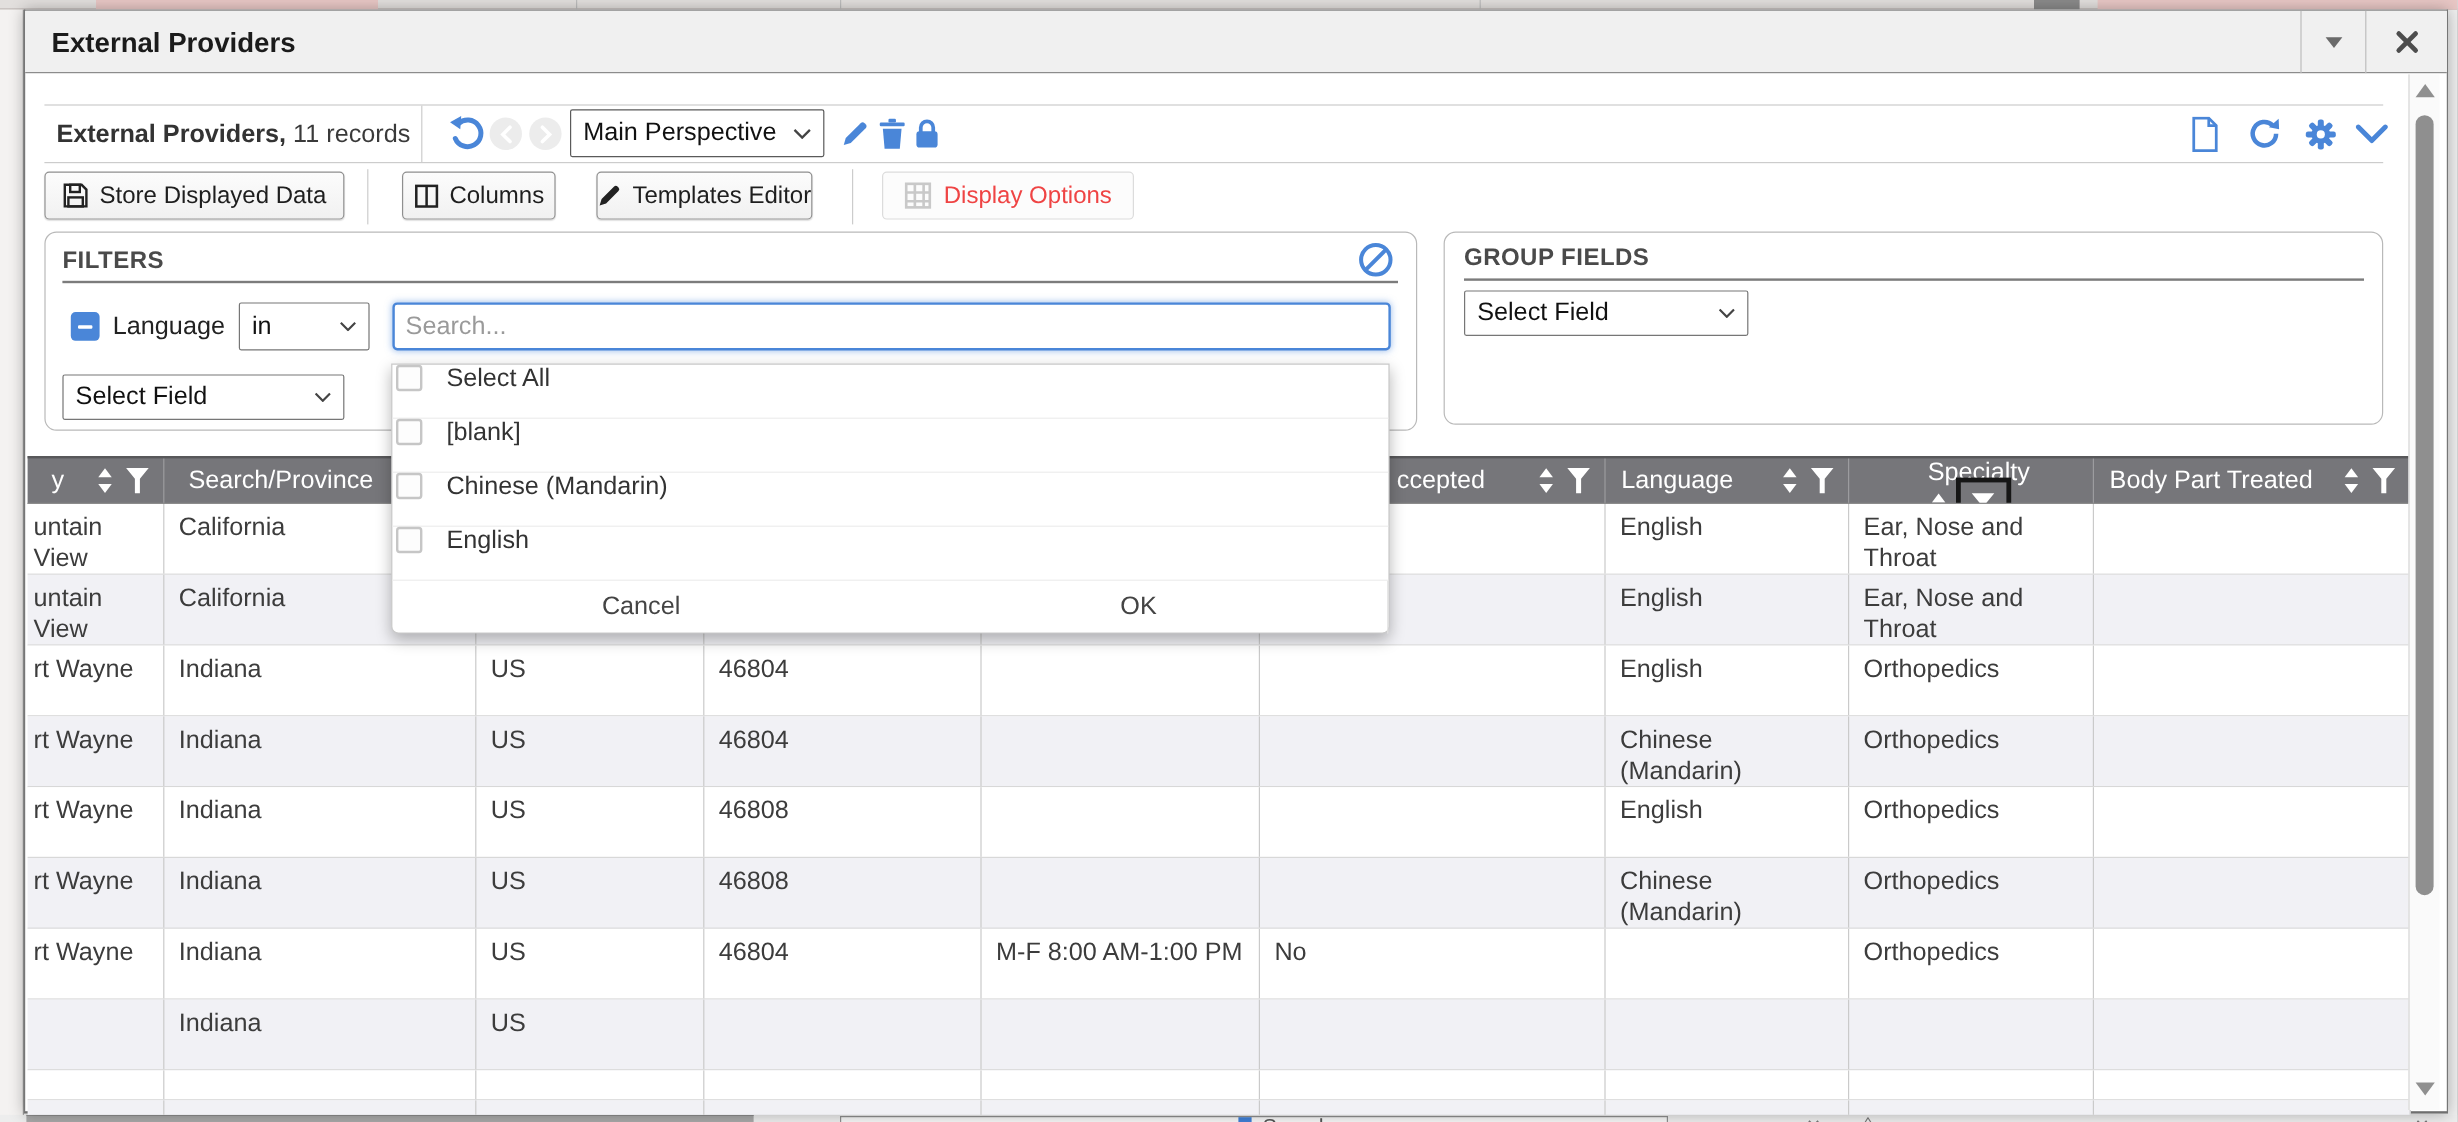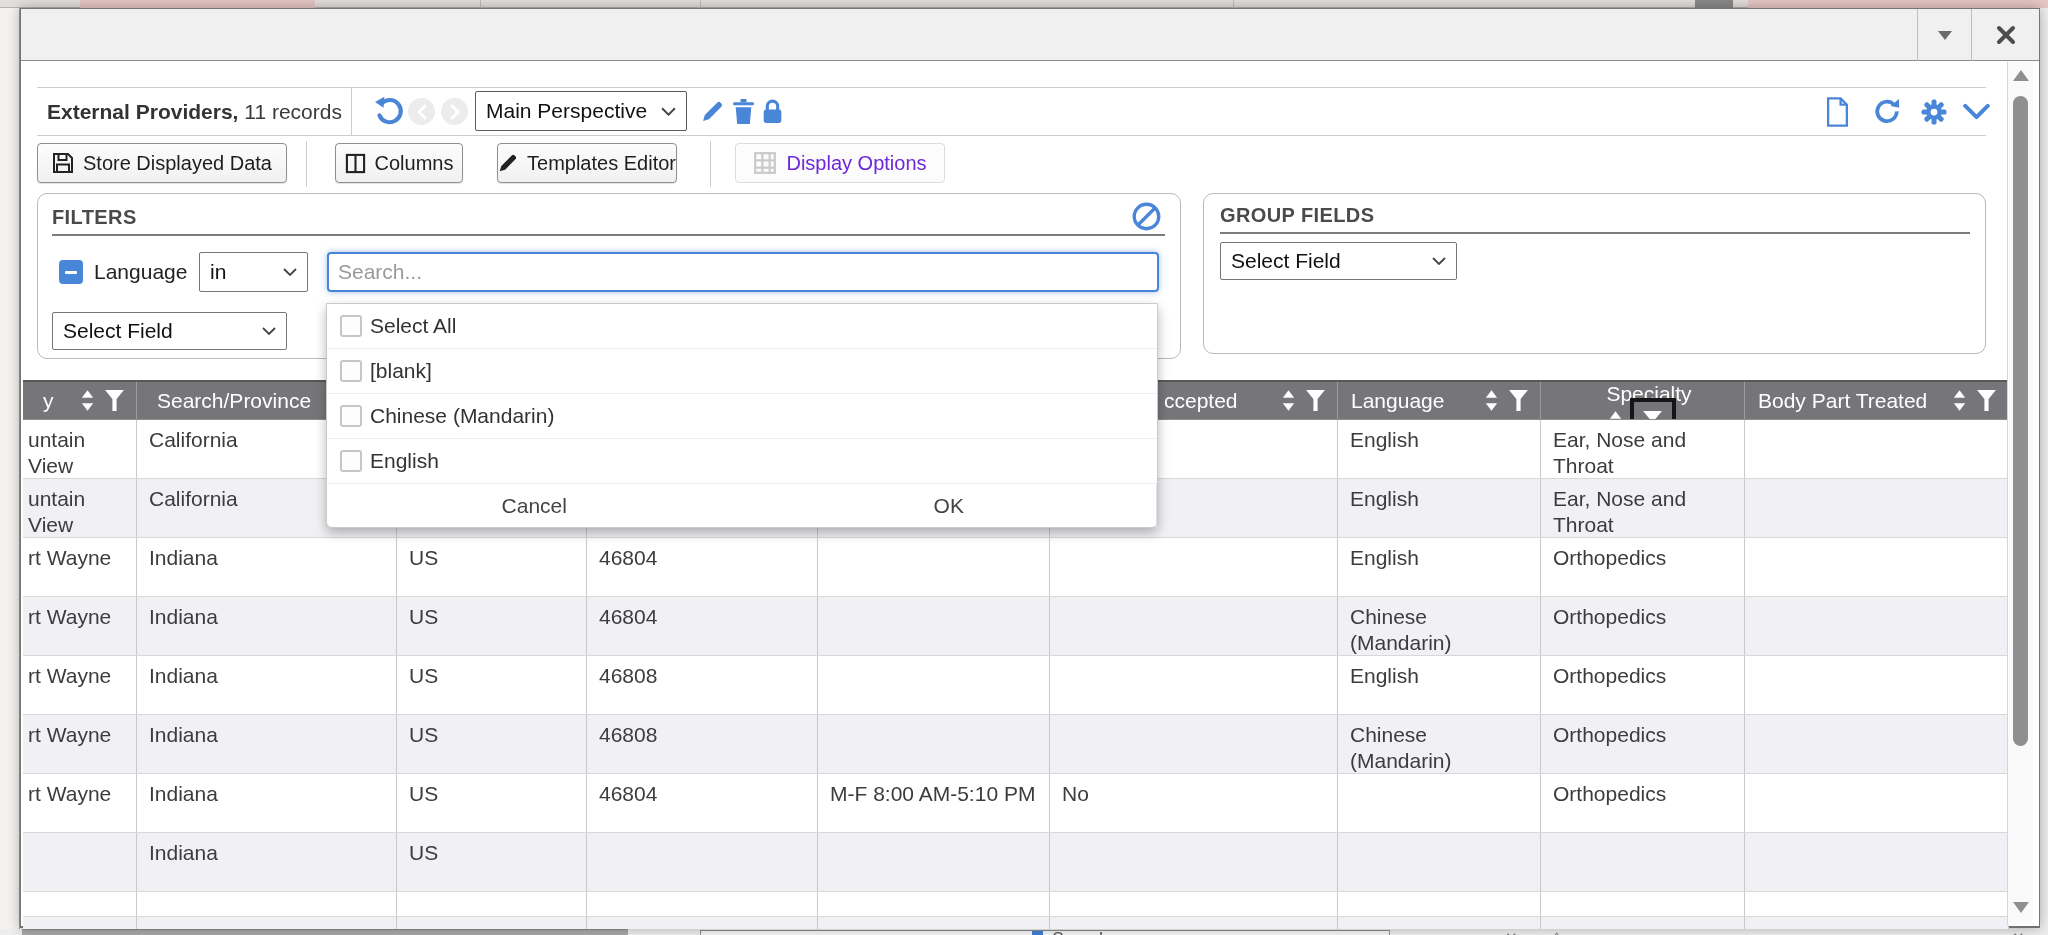--- a/index.html
+++ b/index.html
@@ -30,36 +30,36 @@
 #toolbar{position:absolute;left:16px;top:78px;width:1949px;height:49px;border-top:1px solid #ccc;border-bottom:1px solid #ccc;background:#fff}
 #summary{position:absolute;left:10px;top:0;line-height:47px;font-size:21px;color:#3a3a3a}
 #summary b{color:#333}
 .tsep{position:absolute;top:0;width:1px;height:47px;background:#ccc}
 .ticon{position:absolute;top:0;height:47px;display:flex;align-items:center;cursor:pointer}
 .navcirc{width:27px;height:27px;border-radius:50%;background:#ececec;display:flex;align-items:center;justify-content:center}
 .sel{position:absolute;background:#fff;border:1px solid #5a5a5a;border-radius:2px;display:flex;align-items:center;justify-content:space-between;padding:0 10px;font-size:21px;color:#111;cursor:pointer}
 
 #actions{position:absolute;left:16px;top:134px;width:1949px;height:40px}
 .abtn{position:absolute;top:0;height:40px;background:linear-gradient(#fcfcfc,#f1f1f1);border:1px solid #8f8f8f;border-radius:4px;display:flex;align-items:center;justify-content:center;gap:9px;font-size:20px;color:#1e1e1e;cursor:pointer;box-shadow:0 1px 1px rgba(0,0,0,.12)}
-.abtn.disabled{background:#fcfcfc;border-color:#dcdcdc;color:#6d28d9;box-shadow:none;cursor:default}
+.abtn.disabled{background:#fcfcfc;border-color:#dcdcdc;color:#ef4444;box-shadow:none;cursor:default}
 .asep{position:absolute;top:-2px;width:1px;height:46px;background:#ccc}
 
 .panel{position:absolute;border:1px solid #b9b9b9;border-radius:10px;background:#fff}
 #filters-panel{left:16px;top:184px;width:1144px;height:166px}
 #group-panel{left:1182px;top:184px;width:783px;height:161px}
 .ph{position:absolute;font-size:20px;font-weight:bold;color:#4a4a4a;letter-spacing:.4px}
 .phr{position:absolute;border-bottom:2px solid #7c7c7c}
 .checkbox-ind{position:absolute;width:24px;height:24px;background:#4a86d8;border-radius:4px;display:flex;align-items:center;justify-content:center;cursor:pointer}
 .checkbox-ind span{display:block;width:12px;height:3px;background:#fff;border-radius:1px}
 #f-label{position:absolute;left:56px;top:58px;line-height:40px;font-size:21px;color:#222}
 #f-search{position:absolute;left:289px;top:58px;width:832px;height:40px;border:2px solid #4a86d8;border-radius:4px;box-shadow:0 0 6px rgba(74,134,216,.55);font-size:21px;color:#a16207;padding:0 9px;outline:none;font-family:"Liberation Sans",sans-serif}
 #f-search::placeholder{color:#9a9a9a}
 
 #dropdown{position:absolute;left:305px;top:294px;width:832px;height:225px;background:#fff;border:1px solid #c9c9c9;border-radius:0 0 6px 6px;box-shadow:0 5px 12px rgba(0,0,0,.28);z-index:50}
-.dd-row{height:45px;display:flex;align-items:center;padding-left:13px;gap:8px;border-bottom:1px solid #ededed;cursor:pointer}
+.dd-row{height:45px;display:flex;padding-left:3px;gap:20px;border-bottom:1px solid #ededed;cursor:pointer}
 .dd-check{width:22px;height:22px;border:2px solid #c6c6c6;border-radius:3px;background:#fdfdfd;flex:0 0 auto}
 .dd-label{font-size:21px;color:#333}
 #dd-buttons{height:44px;display:flex}
 .dd-btn{flex:1;display:flex;align-items:center;justify-content:center;font-size:21px;color:#444;cursor:pointer}
 #dd-ok{border-right:1px solid #e2e2e2}
 
 #table{position:absolute;left:2px;top:371px;width:1986px}
 #thead{display:flex;height:40px;background:#76767a;border-top:2px solid #58585a;border-bottom:1px solid #8c8c8c}
 .hcell{display:flex;align-items:center;color:#fff;font-size:21px;border-right:1px solid rgba(255,255,255,.28);overflow:hidden}
 .hlabel{padding-left:13px;white-space:nowrap;flex:1}
@@ -99,20 +99,21 @@
     <div id="b-grid"></div>
     <div id="b-search">Search</div>
     <div class="b-glyph" style="left:1505px">✕</div>
     <div class="b-glyph" style="left:1553px">◊</div>
     <div class="b-glyph" style="left:2012px">✕</div>
   </div>
 
   <div id="modal" class="abs">
 
     <div id="titlebar">
+      <div id="title">External Providers</div>
       <div id="tb-caret" class="tb-btn">
         <span class="caret-down"></span>
       </div>
       <div id="tb-close" class="tb-btn">
         <svg width="22" height="22" viewBox="0 0 22 22">
             <line x1="4" y1="4" x2="18" y2="18" stroke="#4d4d4d" stroke-width="4" stroke-linecap="round"></line>
             <line x1="18" y1="4" x2="4" y2="18" stroke="#4d4d4d" stroke-width="4" stroke-linecap="round"></line>
           </svg>
       </div>
     </div>
@@ -430,21 +431,21 @@
             <div class="tcell" style="width: 288px;"></div>
             <div class="tcell" style="width: 203px;">Chinese (Mandarin)</div>
             <div class="tcell" style="width: 204px;">Orthopedics</div>
             <div class="tcell" style="width: 264px;"></div>
           </div>
           <div class="trow">
             <div class="tcell" style="width: 114px; padding-left: 5px;">rt Wayne</div>
             <div class="tcell" style="width: 260px;">Indiana</div>
             <div class="tcell" style="width: 190px;">US</div>
             <div class="tcell" style="width: 231px;">46804</div>
-            <div class="tcell" style="width: 232px;">M-F 8:00 AM-5:10 PM</div>
+            <div class="tcell" style="width: 232px;">M-F 8:00 AM-1:00 PM</div>
             <div class="tcell" style="width: 288px;">No</div>
             <div class="tcell" style="width: 203px;"></div>
             <div class="tcell" style="width: 204px;">Orthopedics</div>
             <div class="tcell" style="width: 264px;"></div>
           </div>
           <div class="trow alt">
             <div class="tcell" style="width: 114px; padding-left: 5px;"></div>
             <div class="tcell" style="width: 260px;">Indiana</div>
             <div class="tcell" style="width: 190px;">US</div>
             <div class="tcell" style="width: 231px;"></div>

